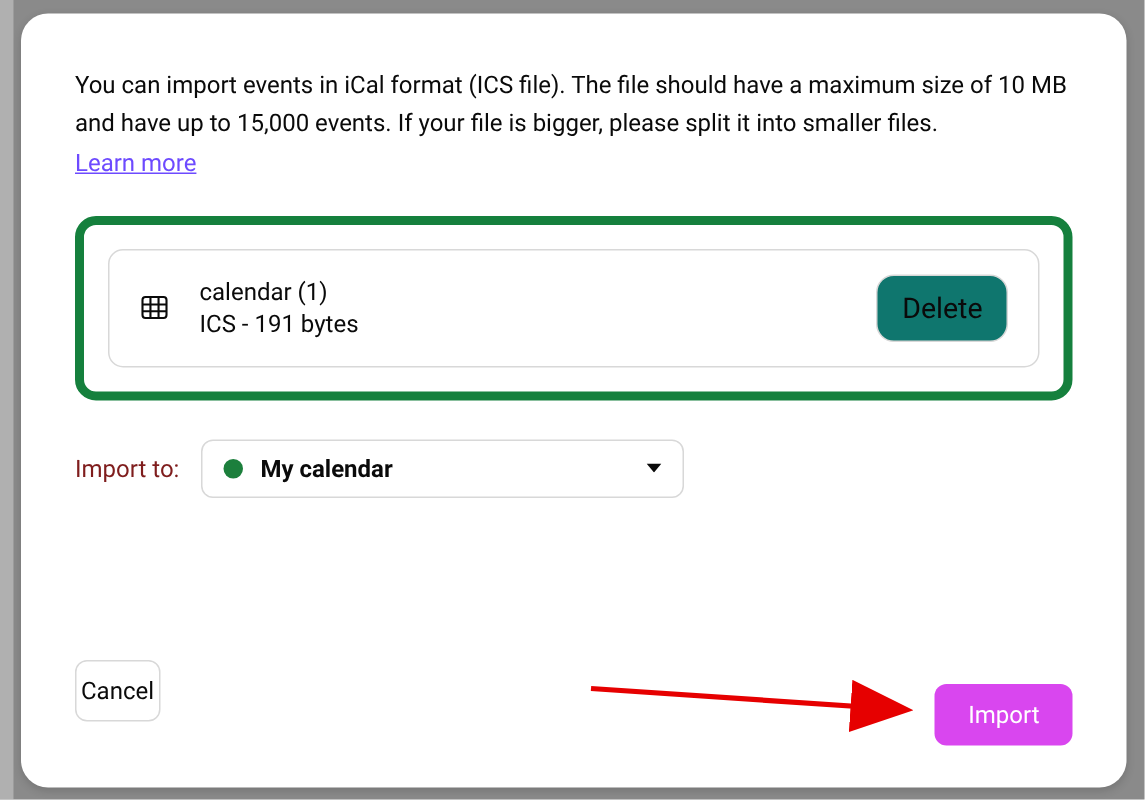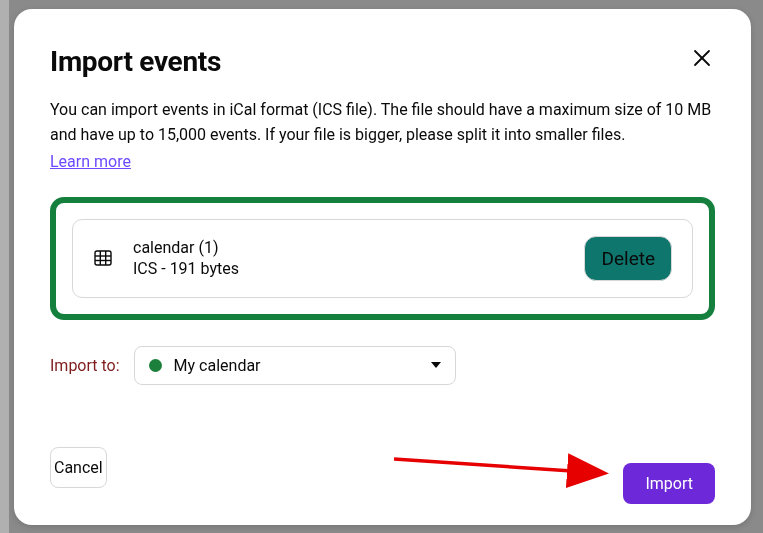--- a/index.html
+++ b/index.html
@@ -143,20 +143,21 @@
     .calendar-select {
       border: 1px solid #d8d8d8;
       border-radius: 8px;
       padding: 9px 14px;
       display: flex;
       align-items: center;
       gap: 12px;
       width: 322px;
       cursor: pointer;
       background: #fff;
+      font-weight: bold;
     }
     .calendar-dot {
       width: 13px;
       height: 13px;
       border-radius: 50%;
       background: #1c7f3c;
       flex-shrink: 0;
     }
     .calendar-name {
       font-size: 16px;
@@ -182,21 +183,21 @@
       background: #fff;
       border: 1px solid #d8d8d8;
       border-radius: 8px;
       padding: 10px 3px;
       font-size: 16px;
       color: #0a0a0a;
       cursor: pointer;
       font-family: inherit;
     }
     .import-btn {
-      background: #6d28d9;
+      background: #d946ef;
       border: none;
       border-radius: 8px;
       padding: 11px 22px;
       font-size: 16px;
       color: #fff;
       cursor: pointer;
       font-family: inherit;
       font-weight: 400;
       margin-top: 32px;
     }
@@ -208,31 +209,20 @@
     }
   </style>
 </head>
 <body>
 
 <div class="backdrop">
   <div class="backdrop-strip"></div>
 </div>
 
 <div class="modal">
-  <div class="modal-header">
-    <h1 class="modal-title">Import events</h1>
-    <button class="close-btn">
-      <span>
-        <svg viewBox="0 0 18 18" fill="none" stroke="currentColor" stroke-width="1.8" stroke-linecap="round">
-          <line x1="2" y1="2" x2="16" y2="16"></line>
-          <line x1="16" y1="2" x2="2" y2="16"></line>
-        </svg>
-      </span>
-    </button>
-  </div>
 
   <p class="description">You can import events in iCal format (ICS file). The file should have a maximum size of 10 MB and have up to 15,000 events. If your file is bigger, please split it into smaller files.</p>
   <a class="learn-more">Learn more</a>
 
   <div class="file-outer">
     <div class="file-card">
       <span class="file-icon">
         <svg viewBox="0 0 20 20" fill="none" stroke="currentColor" stroke-width="1.4">
           <rect x="2" y="3" width="16" height="14" rx="2"></rect>
           <line x1="2" y1="8" x2="18" y2="8"></line>

